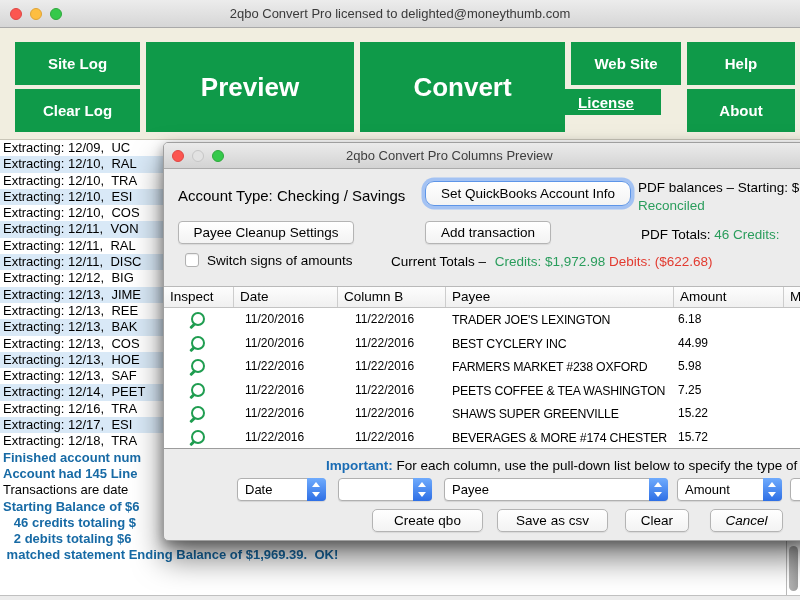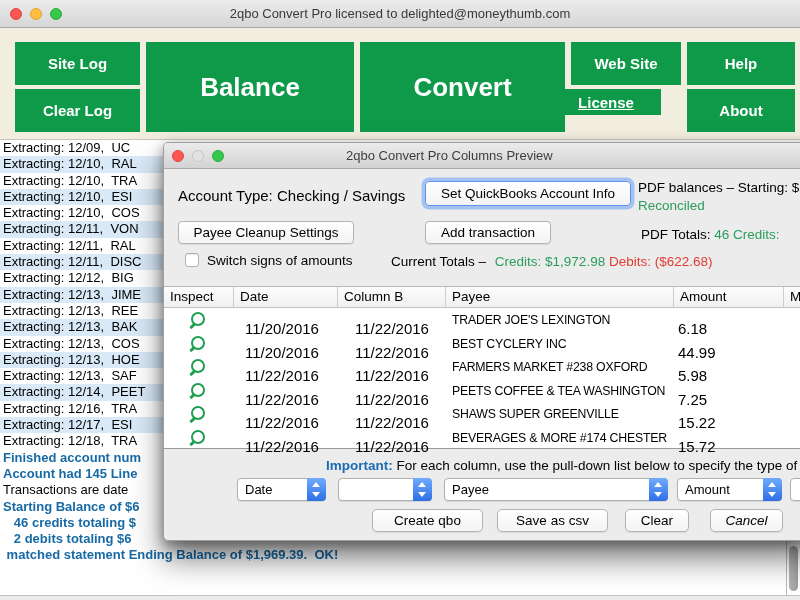--- a/index.html
+++ b/index.html
@@ -100,21 +100,21 @@
 
   
   .pv-table{position:absolute;left:0;top:143px;width:650px;height:163px;background:#fff;
     border-top:1px solid #b9b9b9;border-bottom:1px solid #9c9c9c;box-sizing:border-box;}
   .thead{position:absolute;left:0;top:0;width:650px;height:21px;
     background:linear-gradient(#fdfdfd,#f0f0f0);border-bottom:1px solid #c3c3c3;box-sizing:border-box;}
   .thcell{position:absolute;top:0;height:20px;line-height:20px;padding-left:6px;
     font-size:13.5px;color:#000;box-sizing:border-box;border-right:1px solid #cdcdcd;overflow:hidden;white-space:nowrap;}
   .trows{position:absolute;left:0;top:21px;width:650px;height:141px;}
   .trow{position:relative;height:23.6px;}
-  .tcell{position:absolute;top:12px;font-size:15px;white-space:nowrap;}
+  .tcell{position:absolute;top:4px;font-size:12px;white-space:nowrap;}
   .payee-cell{font-size:12.3px;letter-spacing:-.2px;top:5px;}
   .mag{
     position:absolute;left:27px;top:4px;width:10px;height:10px;
     border:2.4px solid #1f9d50;border-radius:50%;
   }
   .mag::after{
     content:"";position:absolute;width:2.6px;height:6px;background:#1f9d50;
     left:-2.5px;bottom:-4.5px;transform:rotate(45deg);border-radius:1px;
   }
 
@@ -143,21 +143,21 @@
   <div class="main-titlebar">
     <span class="light lr" style="left:10px"></span>
     <span class="light ly" style="left:30px"></span>
     <span class="light lg" style="left:50px"></span>
     <div class="title">2qbo Convert Pro licensed to delighted@moneythumb.com</div>
   </div>
 
   <div class="toolbar">
     <div class="tbtn b-save">Site Log</div>
     <div class="tbtn b-clear">Clear Log</div>
-    <div class="tbtn big b-settings">Balance</div>
+    <div class="tbtn big b-settings">Preview</div>
     <div class="tbtn big b-convert">Convert</div>
     <div class="tbtn b-web">Web Site</div>
     <div class="tbtn b-license">License</div>
     <div class="tbtn b-help">Help</div>
     <div class="tbtn b-about">About</div>
   </div>
 
   <div class="log-area">
     <div id="log-lines">
         <div class="log-line">Extracting: 12/09,  UC </div>
@@ -195,21 +195,21 @@
 
   <div class="preview-window">
     <div class="pv-titlebar">
       <span class="light lr" style="left:8px"></span>
       <span class="light lgray" style="left:28px"></span>
       <span class="light lg" style="left:48px"></span>
       <div class="pv-title">2qbo Convert Pro Columns Preview</div>
     </div>
 
     <div class="pv-label" style="left:14px;top:44px;font-size:15px;">Account Type: Checking / Savings</div>
-    <div class="mac-btn focusring" style="left:261px;top:38px;width:206px;height:25px;">Set QuickBooks Account Info</div>
+    <div class="mac-btn focusring" style="left:261px;top:38px;width:206px;height:25px;border-radius:9px;">Set QuickBooks Account Info</div>
     <div class="pv-label" style="left:474px;top:37px;">PDF balances – Starting: $61</div>
     <div class="pv-label green" style="left:474px;top:55px;">Reconciled</div>
 
     <div class="mac-btn" style="left:14px;top:78px;width:176px;height:23px;">Payee Cleanup Settings</div>
     <div class="mac-btn" style="left:261px;top:78px;width:126px;height:23px;">Add transaction</div>
     <div class="pv-label" style="left:477px;top:84px;">
       <span>PDF Totals:</span>
       <span class="green">46 Credits:</span>
     </div>
 

